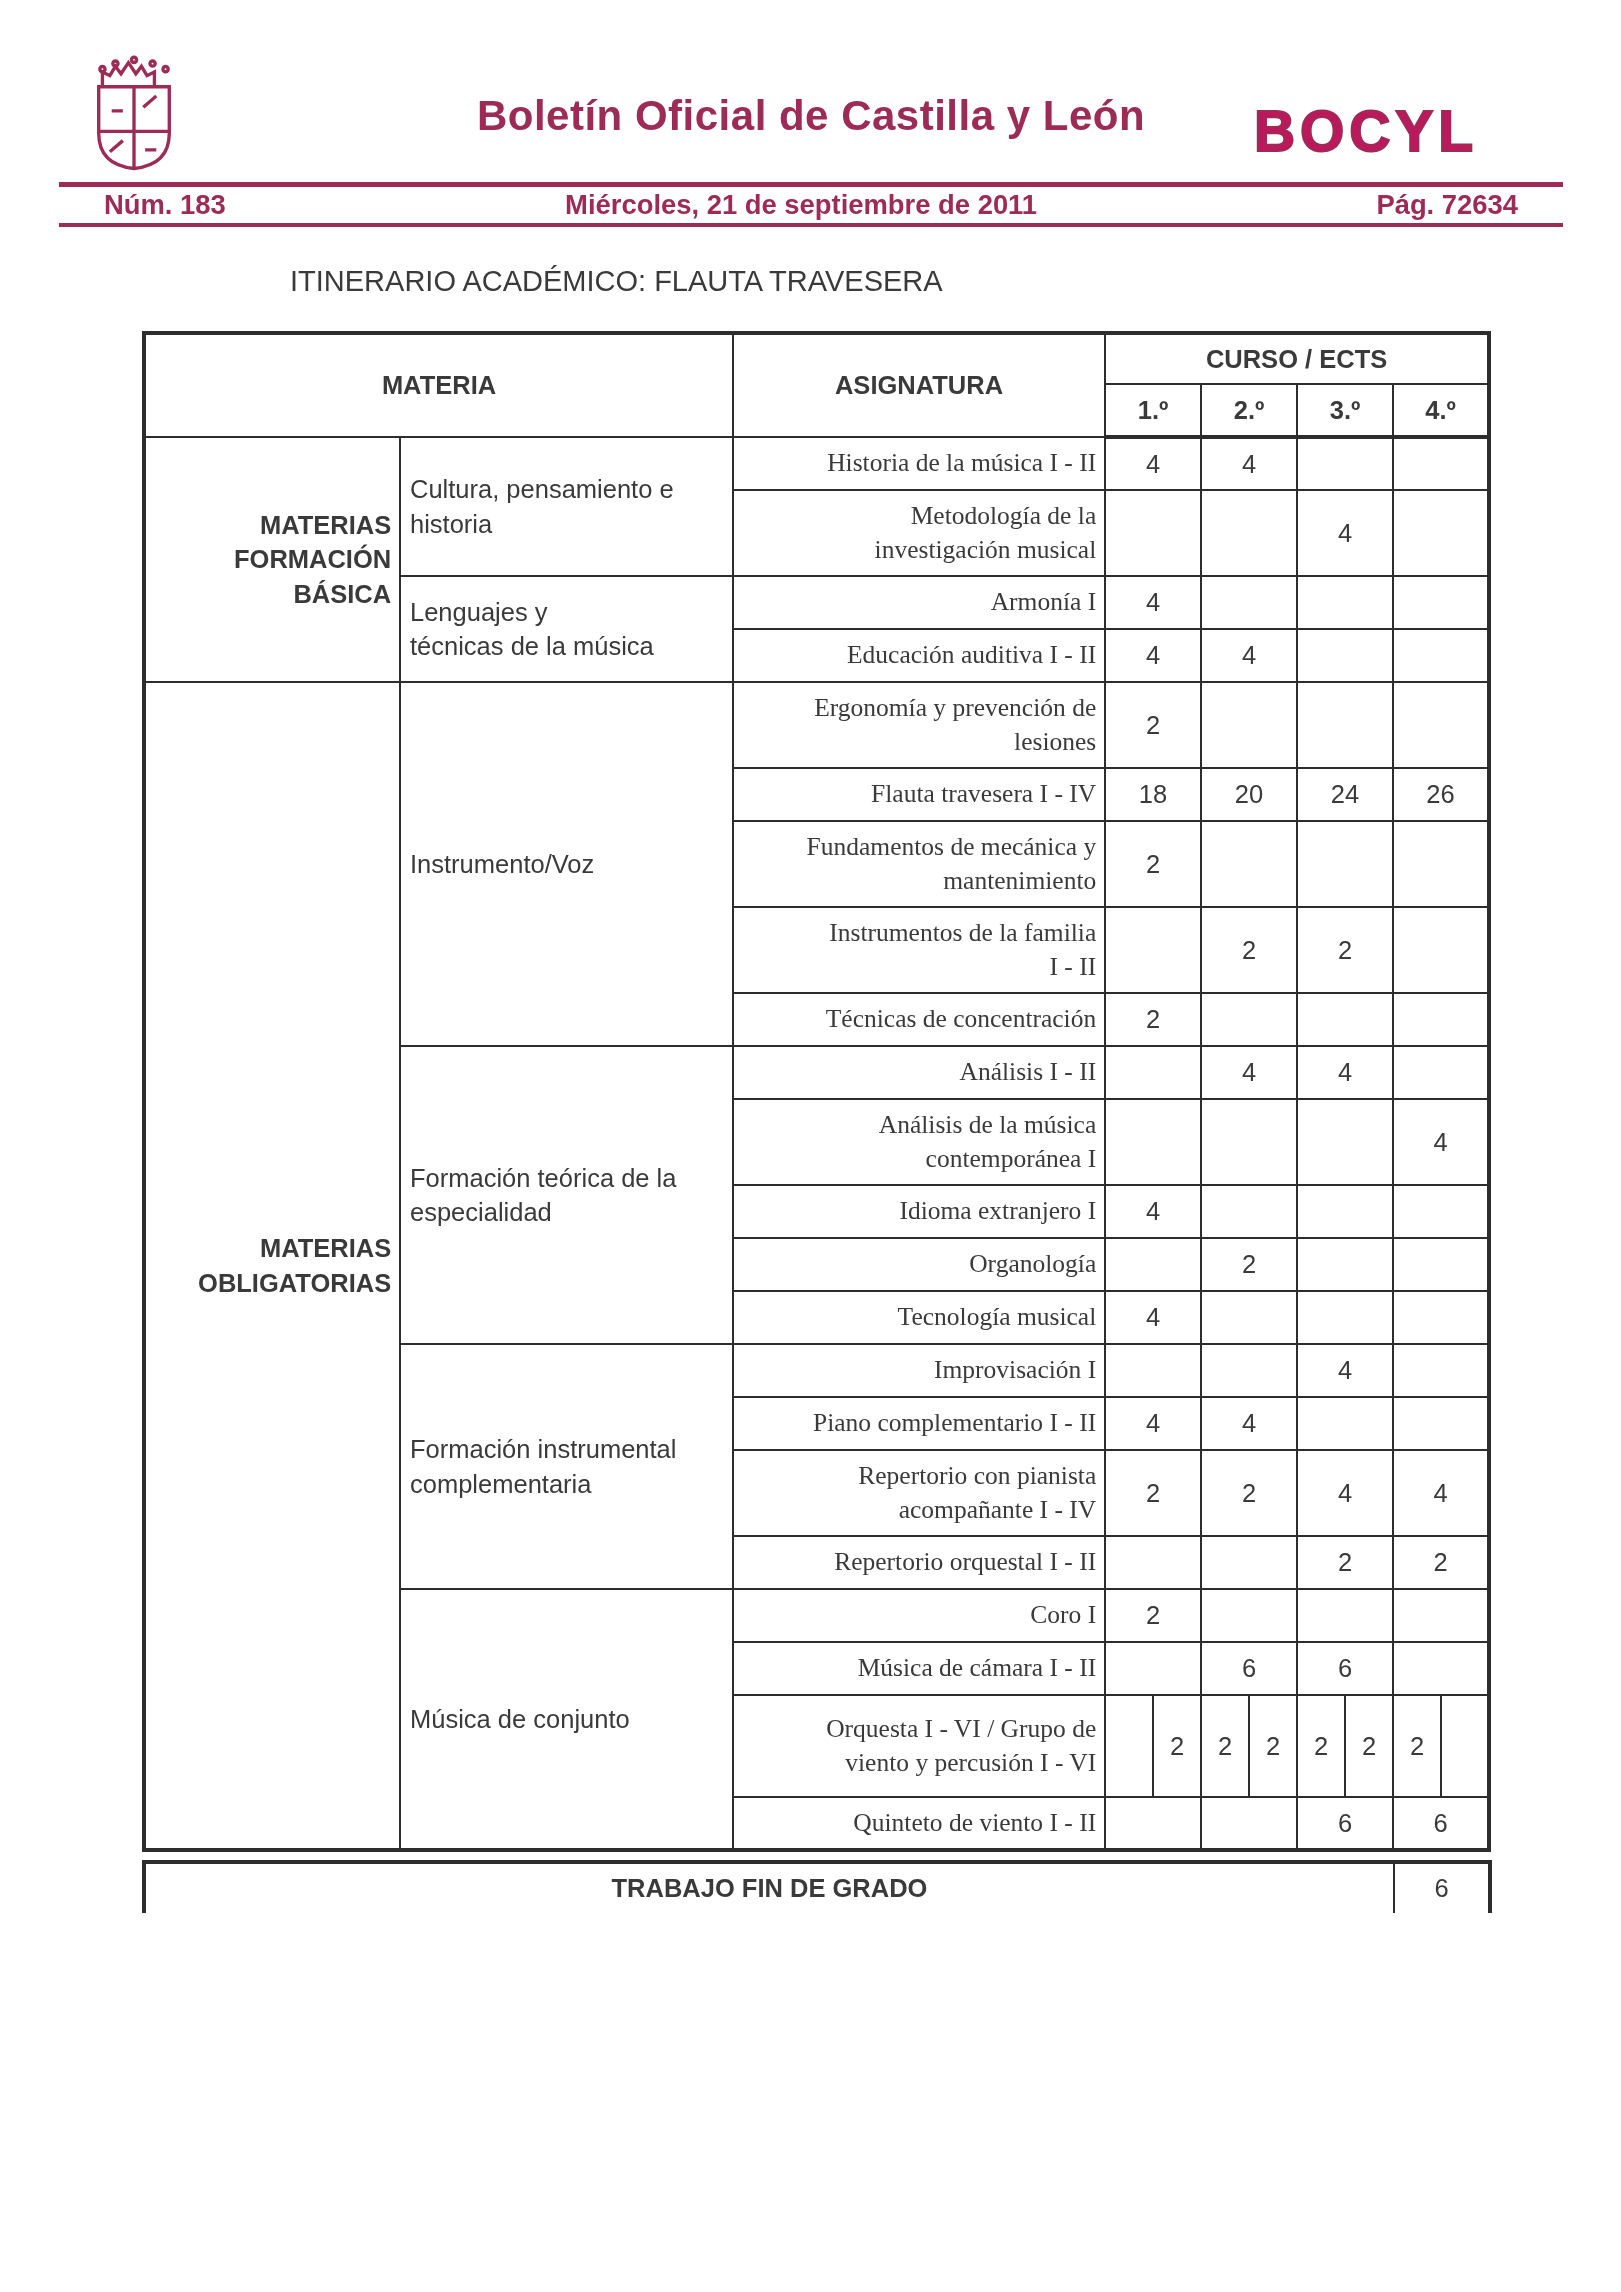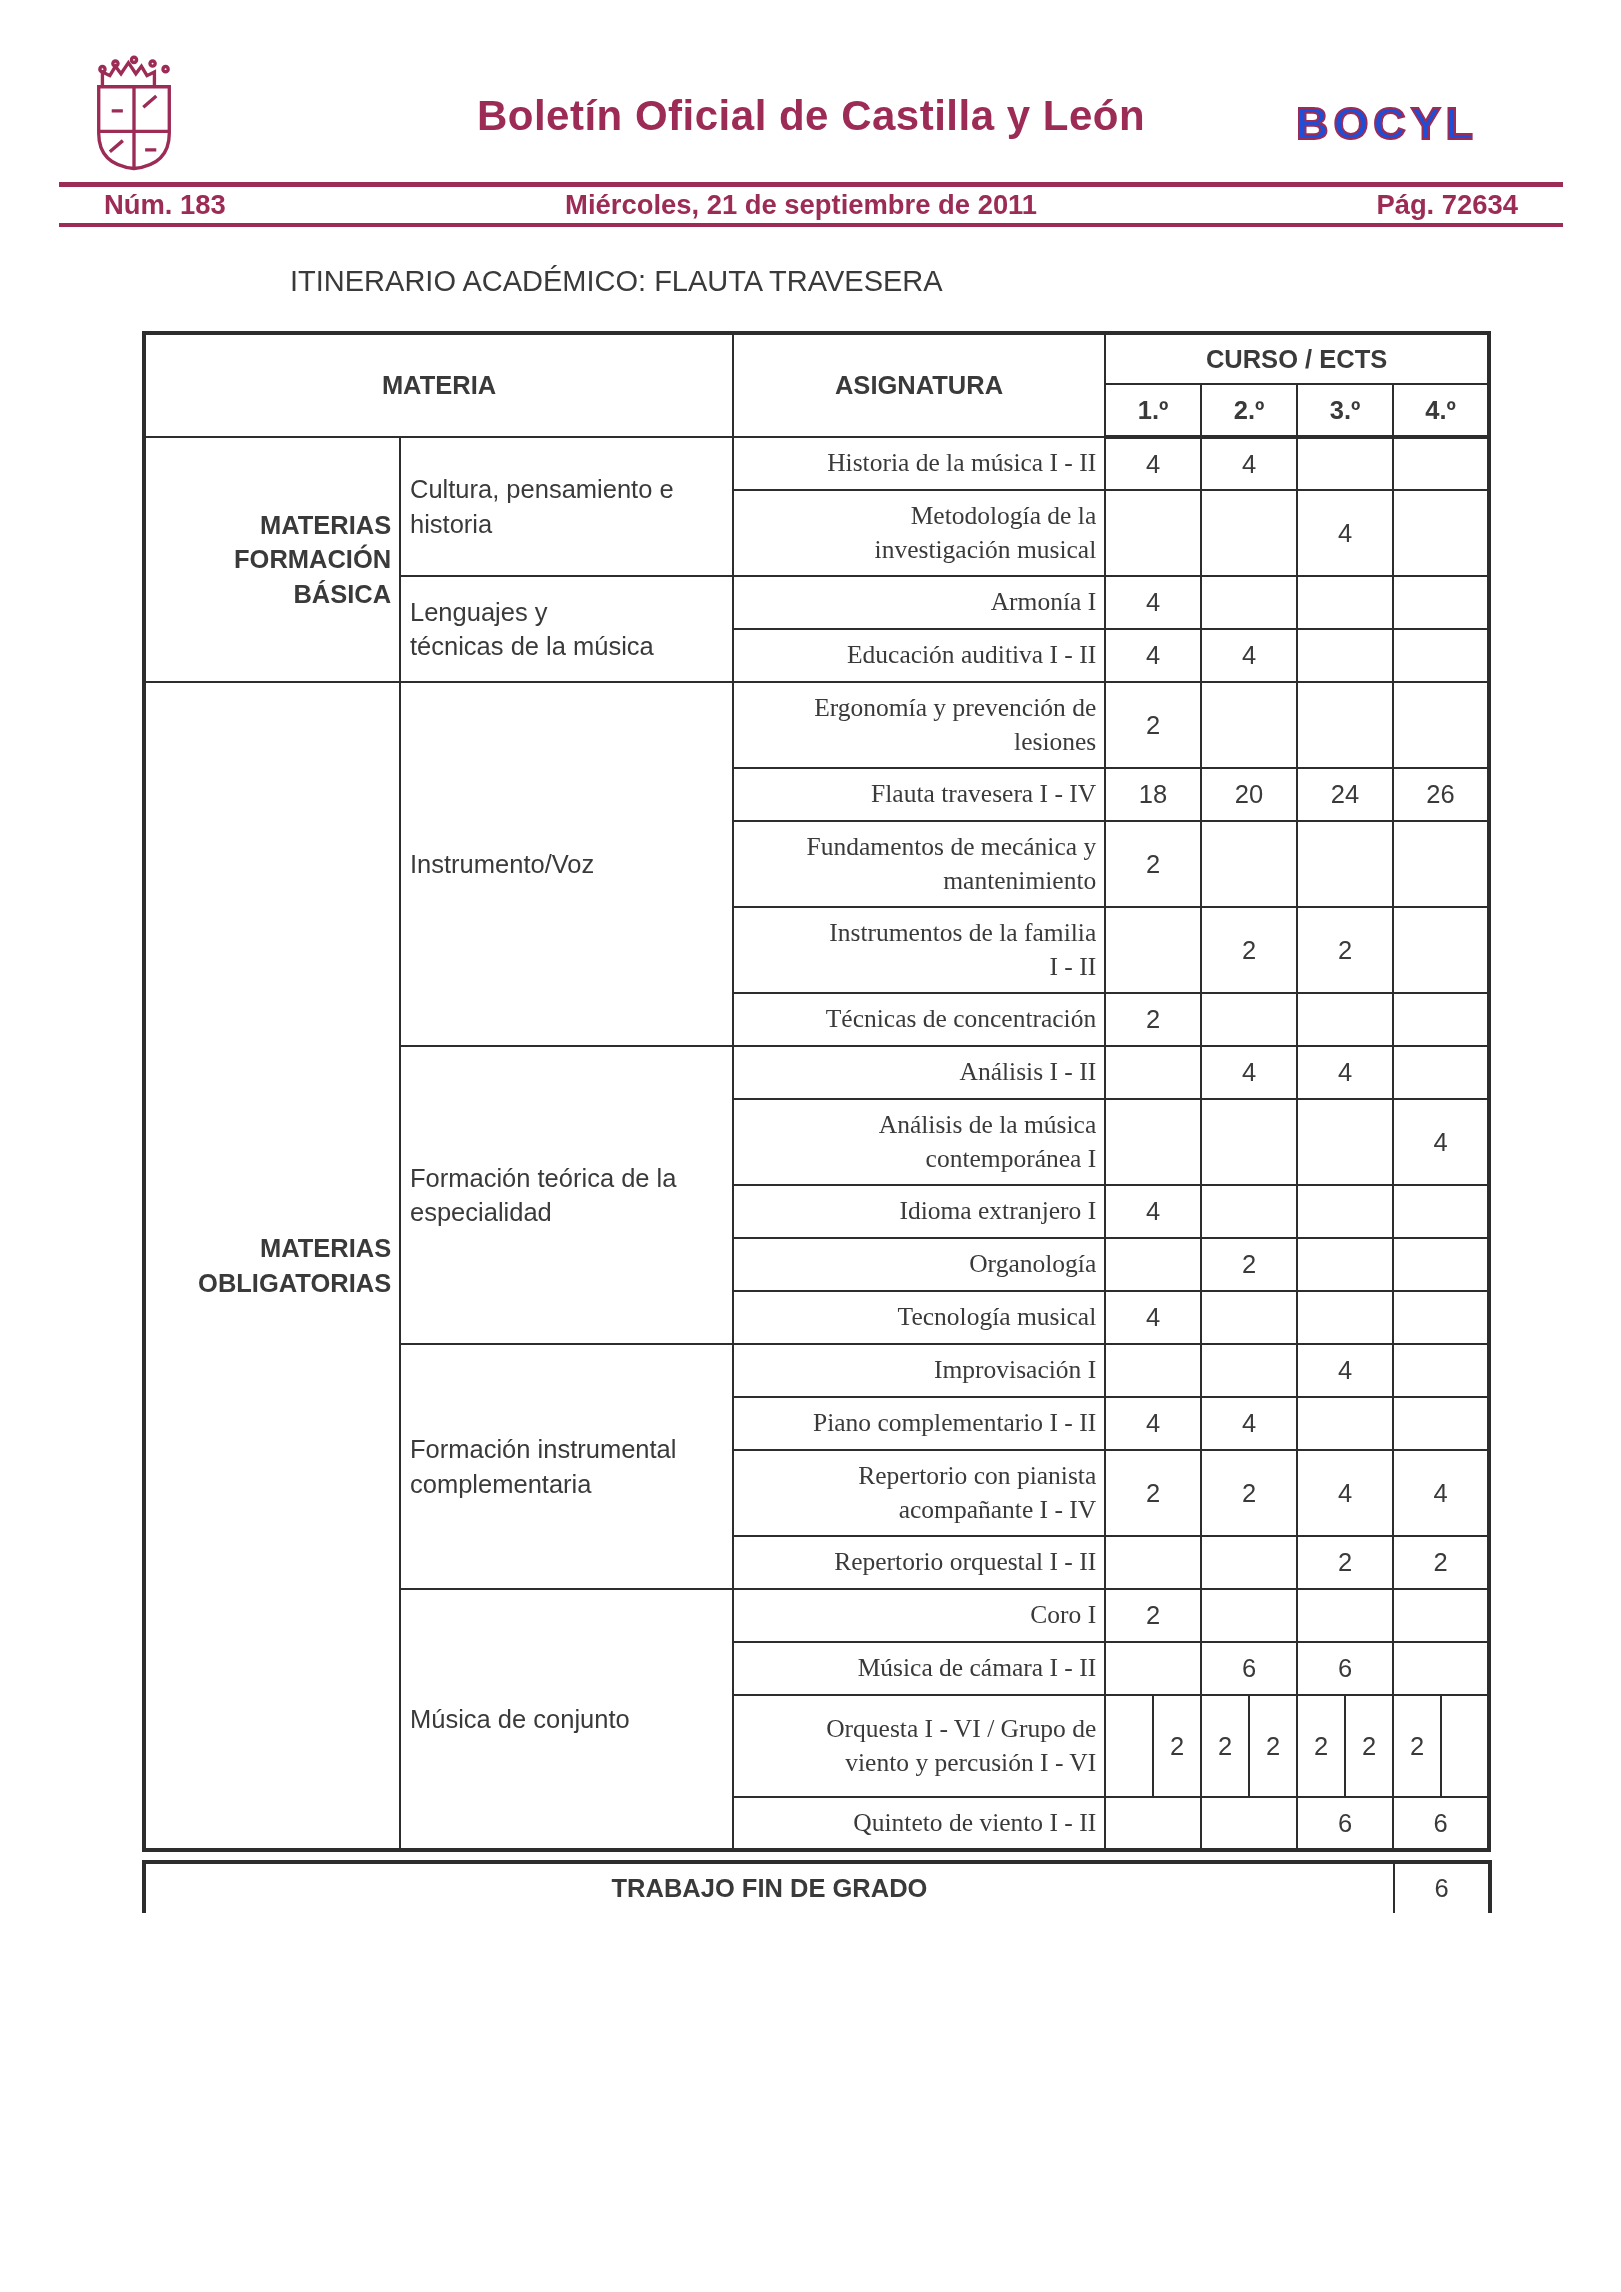--- a/index.html
+++ b/index.html
@@ -3,22 +3,22 @@
 <meta charset="utf-8">
 <style>
   html, body { margin:0; padding:0; background:#ffffff; }
   body { font-family:"Liberation Sans", sans-serif; color:#383838; }
   .page { position:relative; width:1621px; height:1913px; background:#fff; margin:0 auto; overflow:hidden; }
 
   
   .crest { position:absolute; left:82px; top:55px; width:104px; height:123px; }
   .masthead-title { position:absolute; left:321px; top:92px; width:980px; text-align:center;
                     font-size:42px; font-weight:bold; color:#9C2B55; letter-spacing:0.5px; }
-  .wordmark { position:absolute; right:143px; top:98px; font-size:45px; font-weight:bold;
-              letter-spacing:4.9px; color:#1d4ed8; -webkit-text-stroke:2px #9C2B55; }
+  .wordmark { position:absolute; right:143px; top:98px; font-size:57px; font-weight:bold;
+              letter-spacing:4.9px; color:#be185d; -webkit-text-stroke:2px #9C2B55; }
   .rule { position:absolute; left:59px; width:1504px; background:#9C2B55; }
   .rule-top { top:182px; height:4.9px; }
   .rule-bottom { top:223px; height:3.9px; }
   .issue-row { position:absolute; left:59px; top:187px; width:1504px; height:36px;
                display:flex; justify-content:space-between; align-items:center;
                padding:0 45px; box-sizing:border-box;
                font-size:27.4px; font-weight:bold; color:#9C2B55; }
 
   
   .doc-title { position:absolute; left:290px; top:265px; font-size:29px; color:#3a3a3a; }

